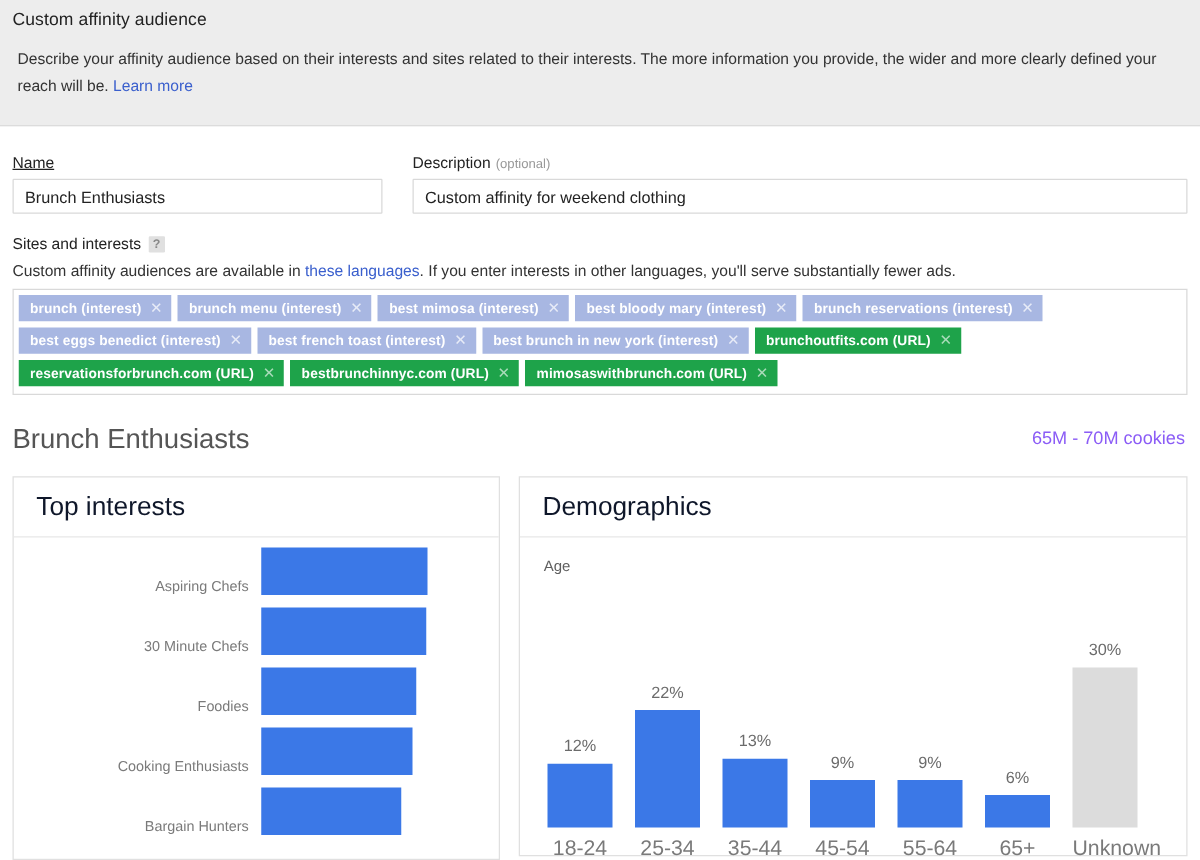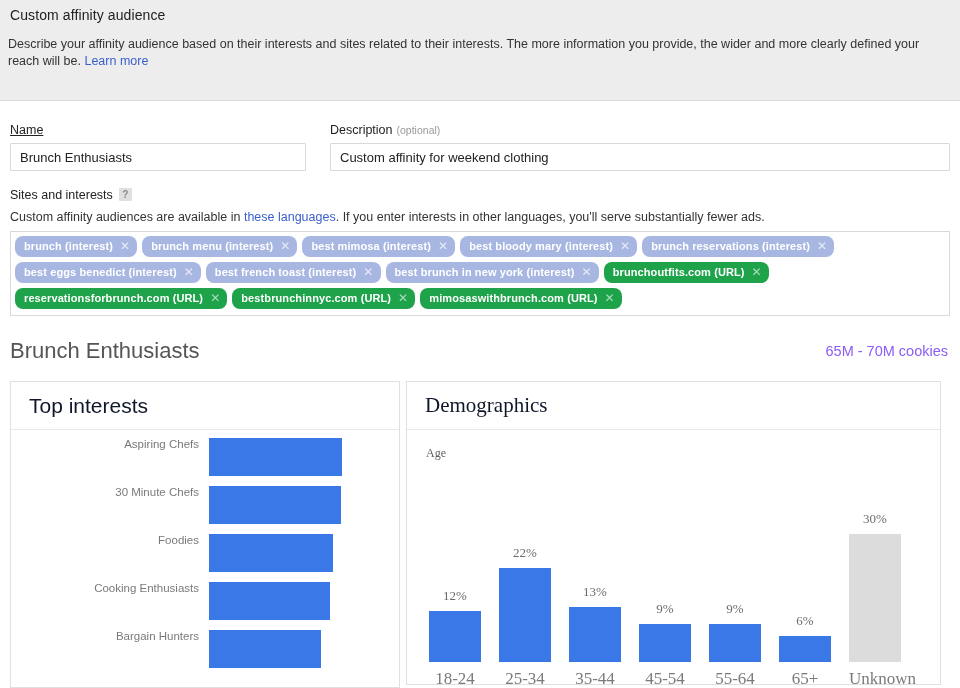--- a/index.html
+++ b/index.html
@@ -23,24 +23,24 @@
   }
   .header-title {
     position: absolute;
     left: 10px; top: 7px;
     font-size: 14px;
     color: #222;
     letter-spacing: .1px;
   }
   .header-desc {
     position: absolute;
-    left: 8px; top: 36px;
+    left: 14px; top: 36px;
     width: 940px;
     font-size: 12.5px;
-    line-height: 17px;
+    line-height: 22px;
     color: #333;
   }
   .link {
     color: #3a5fcd;
     text-decoration: none;
     cursor: pointer;
   }
 
   
   .form-area {
@@ -115,21 +115,21 @@
     white-space: nowrap;
     height: 22px;
     margin-bottom: 4px;
   }
   .chip {
     display: inline-block;
     height: 21px;
     line-height: 21px;
     padding: 0 7px 0 9px;
     margin-right: 5px;
-    border-radius: 8px;
+    border-radius: 0;
     font-size: 11px;
     font-weight: bold;
     color: #ffffff;
     vertical-align: top;
     cursor: default;
     letter-spacing: .1px;
   }
   .chip.interest { background: #a8b7e2; }
   .chip.url      { background: #1ea34a; }
   .chip-x {
@@ -158,21 +158,21 @@
   }
 
   
   .panel {
     position: absolute;
     top: 381px;
     border: 1px solid #e0e0e0;
     background: #fff;
   }
   .panel-left  { left: 10px;  width: 390px; height: 307px; }
-  .panel-right { left: 406px; width: 535px; height: 304px; font-family: Liberation Serif, serif; }
+  .panel-right { left: 415px; width: 535px; height: 304px; }
   .panel-head {
     height: 48px;
     border-bottom: 1px solid #e8e8e8;
     display: flex;
     align-items: center;
     padding-left: 18px;
   }
   .panel-head-title {
     font-size: 21px;
     color: #0f172a;
@@ -183,21 +183,21 @@
     height: 258px;
   }
 
   
   .hbar-row {
     position: absolute;
     left: 0;
     width: 100%;
     height: 38px;
     display: flex;
-    align-items: flex-start;
+    align-items: flex-end;
   }
   .hbar-label {
     width: 198px;
     text-align: right;
     padding-right: 10px;
     font-size: 11.5px;
     color: #7a7a7a;
     white-space: nowrap;
   }
   .hbar-track {

